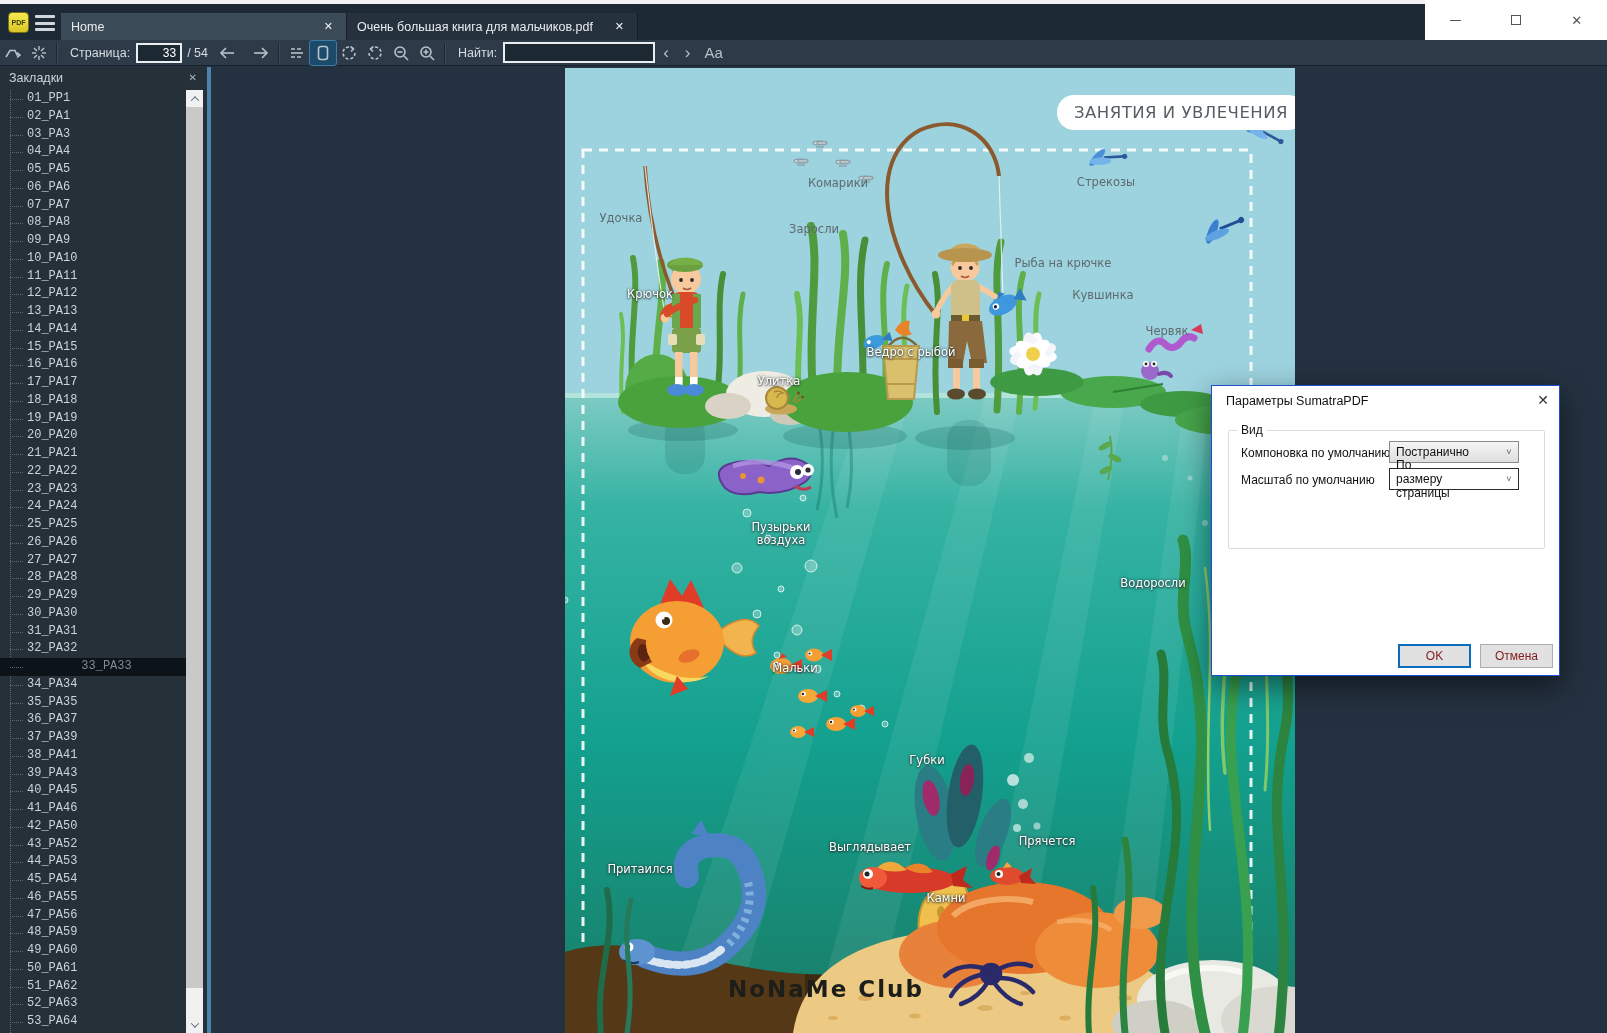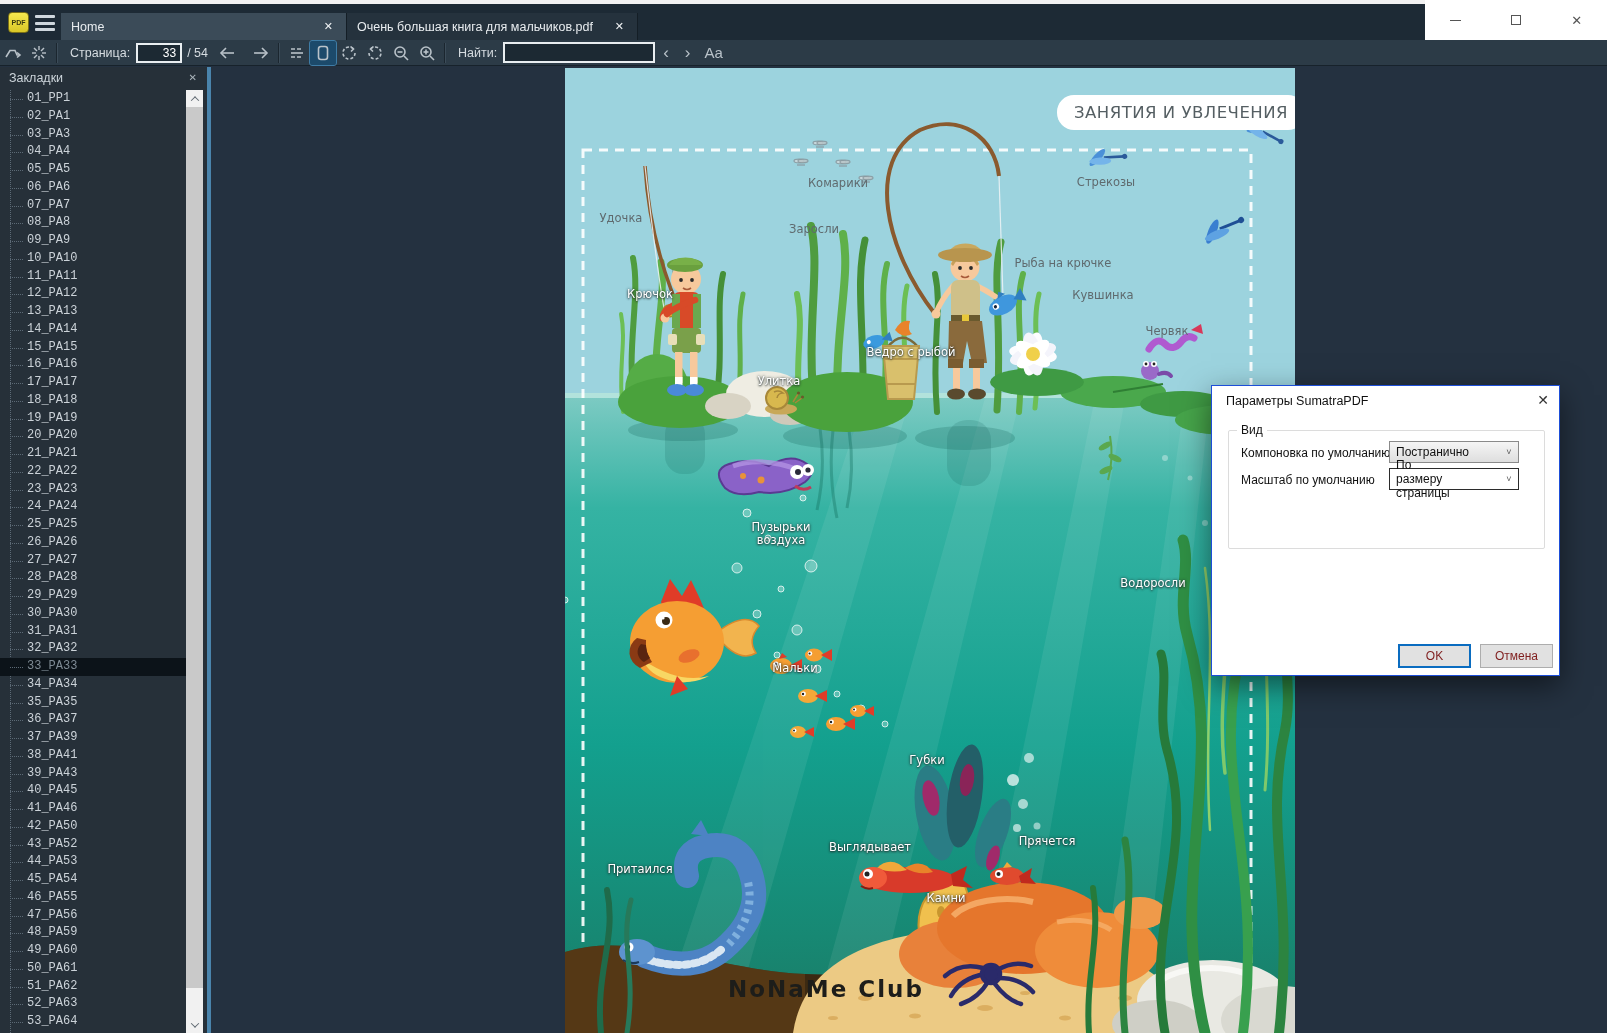--- a/index.html
+++ b/index.html
@@ -46,21 +46,21 @@
   
   .sidebar { position:absolute; left:0; top:67px; width:203px; height:966px; background:#263039; }
   .sb-header { height:21px; display:flex; align-items:center; justify-content:space-between;
                padding:0 6px 0 9px; color:#ccd4da; font-size:12.5px; }
   .sb-close { color:#aab4bb; font-size:10px; }
   .sb-tree { position:absolute; left:0; top:23px; bottom:0; right:17px; overflow:hidden; padding-left:0; }
   .sb-tree::before { content:""; position:absolute; left:10px; top:0; bottom:0; border-left:1px dotted #5c6a76; }
   .tree-item { position:relative; height:17.75px; line-height:17.75px; padding-left:27px; color:#ccd3d9;
                font-size:12px; white-space:nowrap;font-family:Liberation Mono, monospace; }
   .tree-item::before { content:""; position:absolute; left:10px; top:9px; width:13px; border-top:1px dotted #5c6a76; }
-  .tree-item.selected { background:#0c1319; color:#7e8a94; }
+  .tree-item.selected { background:#0c1319; color:#7e8a94;text-align:center; }
   .sb-scroll { position:absolute; right:0; top:23px; bottom:0; width:17px; background:#f1f1f1; }
   .sb-thumb { position:absolute; left:0; right:0; top:17px; bottom:45px; background:#c9c9c9; }
   .sb-arrow { position:absolute; left:0; width:17px; height:17px; display:flex; align-items:center; justify-content:center; }
   .sb-arrow i { display:block; width:6px; height:6px; border-right:1.5px solid #606a72; border-bottom:1.5px solid #606a72; }
   .sb-up { top:0; } .sb-up i { transform:rotate(-135deg) translate(-1px,-1px); }
   .sb-down { bottom:0; } .sb-down i { transform:rotate(45deg) translate(-1px,-1px); }
 
   .splitter { position:absolute; left:203px; top:67px; width:8px; height:966px; background:#263039;
               border-right:4px solid #4a84ac; }
 

